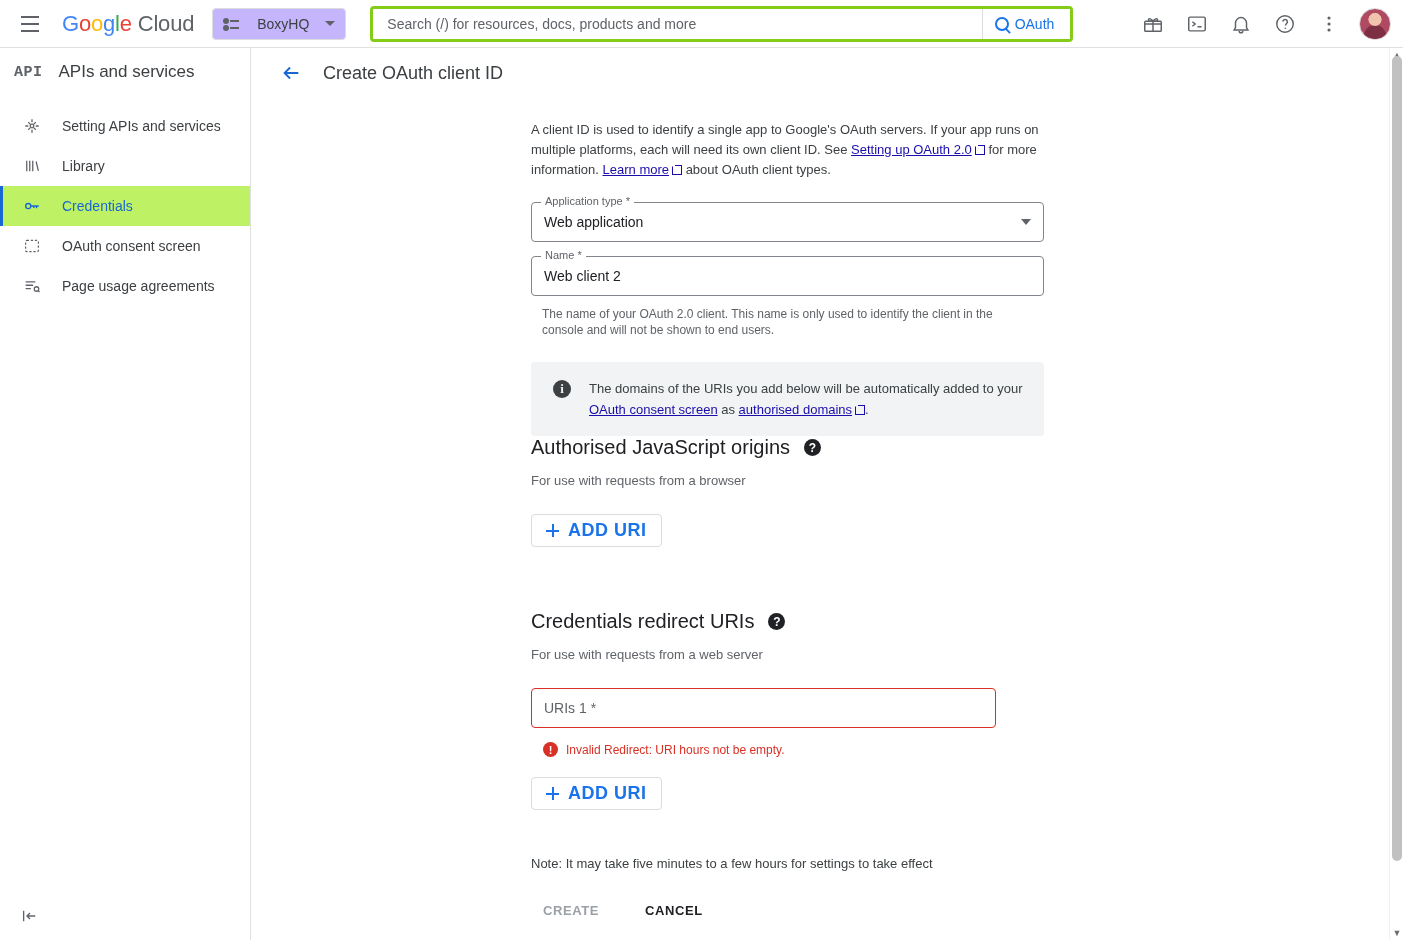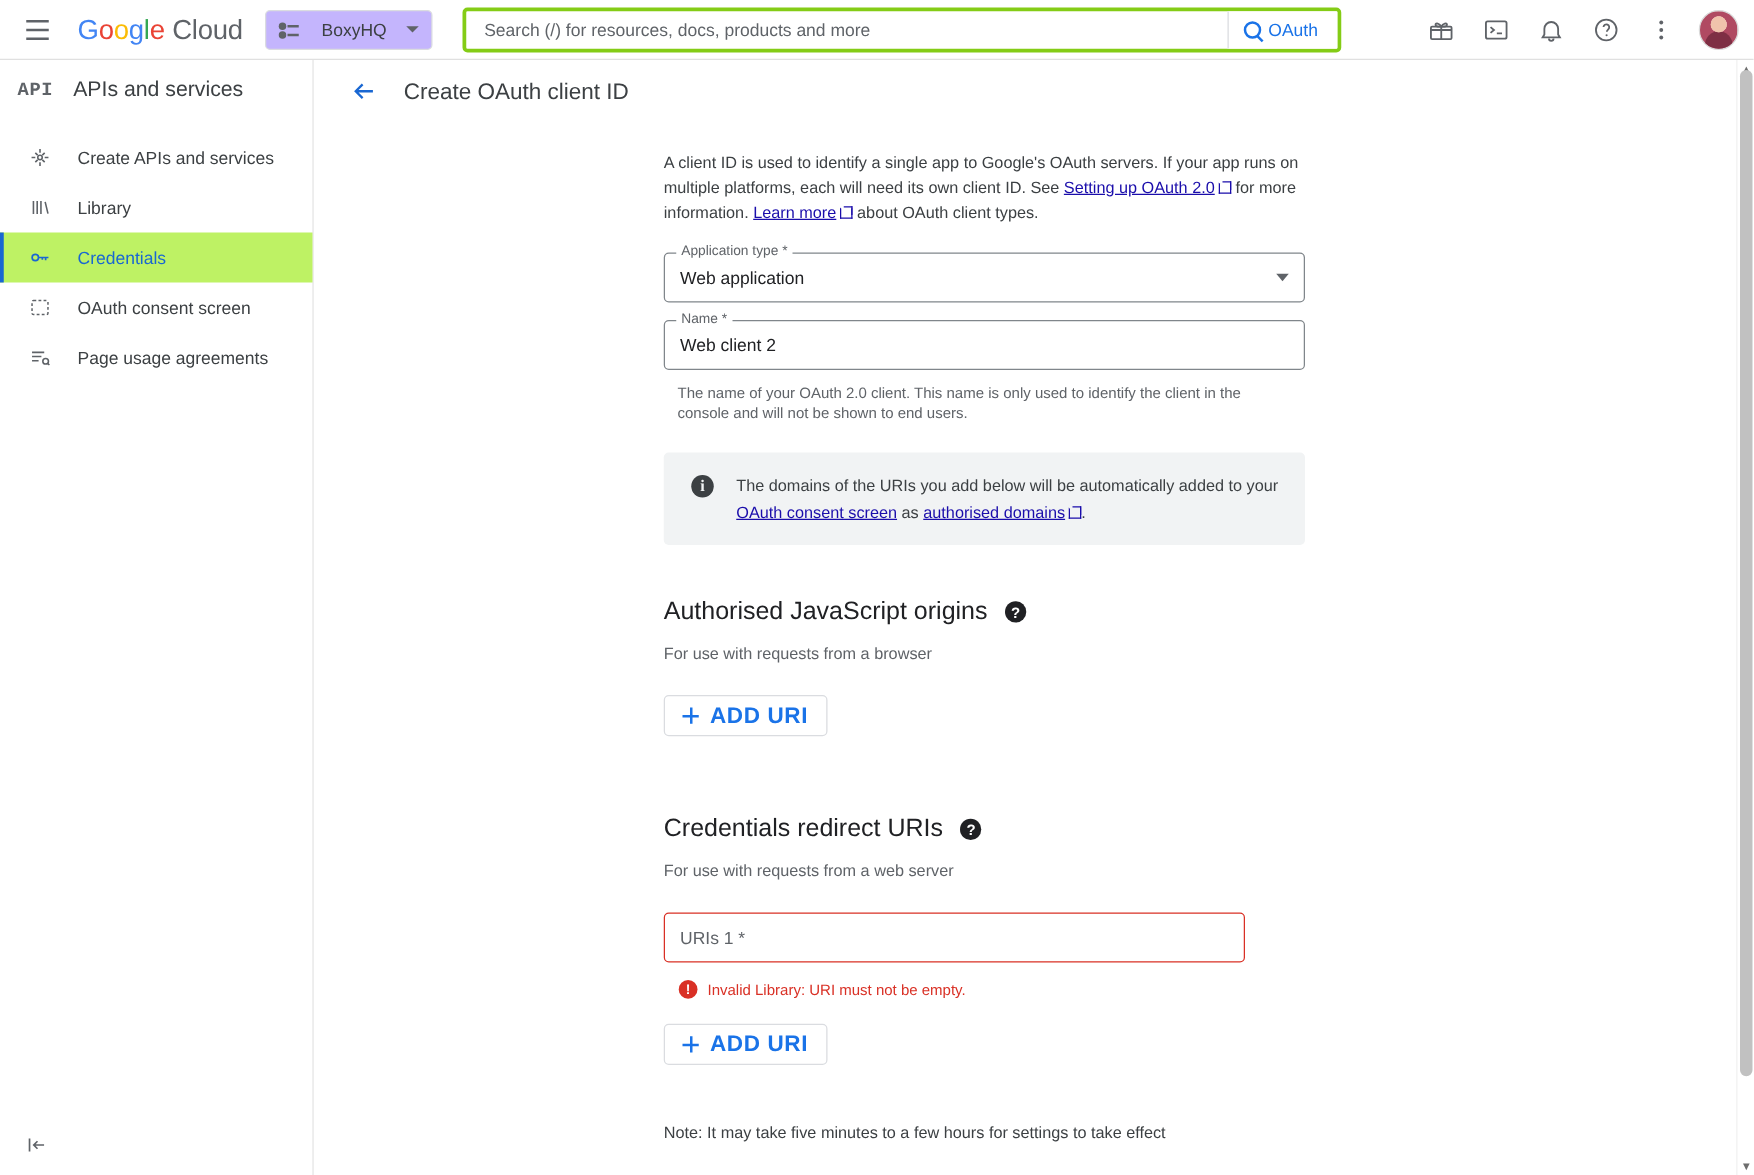--- a/index.html
+++ b/index.html
@@ -402,21 +402,20 @@
   .infobox .itext {
     font-size: 13px;
     color: #3c4043;
     line-height: 21px;
   }
 
   .section-title {
     display: flex;
     align-items: center;
     gap: 14px;
-    margin-top: 42px;
   }
   .section-title h2 {
     margin: 0;
     font-size: 20px;
     font-weight: 500;
     color: #202124;
   }
   .help-ico {
     width: 17px; height: 17px;
     border-radius: 50%;
@@ -612,21 +611,21 @@
     <div class="nav-list">
 
       <div class="nav-item">
         <span class="nav-ico">
           <svg width="18" height="18" viewBox="0 0 24 24" fill="none" stroke="currentColor" stroke-width="1.7">
             <path d="M12 3v4M12 17v4M3 12h4M17 12h4"></path>
             <path d="M9.5 9.5l-2.5-2.5M14.5 9.5l2.5-2.5M9.5 14.5l-2.5 2.5M14.5 14.5l2.5 2.5"></path>
             <circle cx="12" cy="12" r="2.4"></circle>
           </svg>
         </span>
-        <span>Create APIs and services</span>
+        <span>Setting APIs and services</span>
       </div>
 
       <div class="nav-item">
         <span class="nav-ico">
           <svg width="18" height="18" viewBox="0 0 24 24" fill="none" stroke="currentColor" stroke-width="1.7">
             <path d="M5 5v14M9 5v14M13 5v14M17.5 6l3 12.5"></path>
           </svg>
         </span>
         <span>Library</span>
       </div>
@@ -726,21 +725,21 @@
         <h2>Credentials redirect URIs</h2>
         <span class="help-ico">?</span>
       </div>
       <div class="section-sub">For use with requests from a web server</div>
 
       <div class="field error" style="margin-top:26px;">
         <span class="flabel-inline">URIs 1 *</span>
       </div>
       <div class="error-row">
         <span class="err-ico">!</span>
-        <span class="error-text">Invalid Library: URI must not be empty.</span>
+        <span class="error-text">Invalid Redirect: URI hours not be empty.</span>
       </div>
 
       <div class="add-uri-btn" style="margin-top:20px;">
         <span class="plus"></span>
         <span>ADD URI</span>
       </div>
 
       <div class="note">Note: It may take five minutes to a few hours for settings to take effect</div>
 
       <div class="actions">

